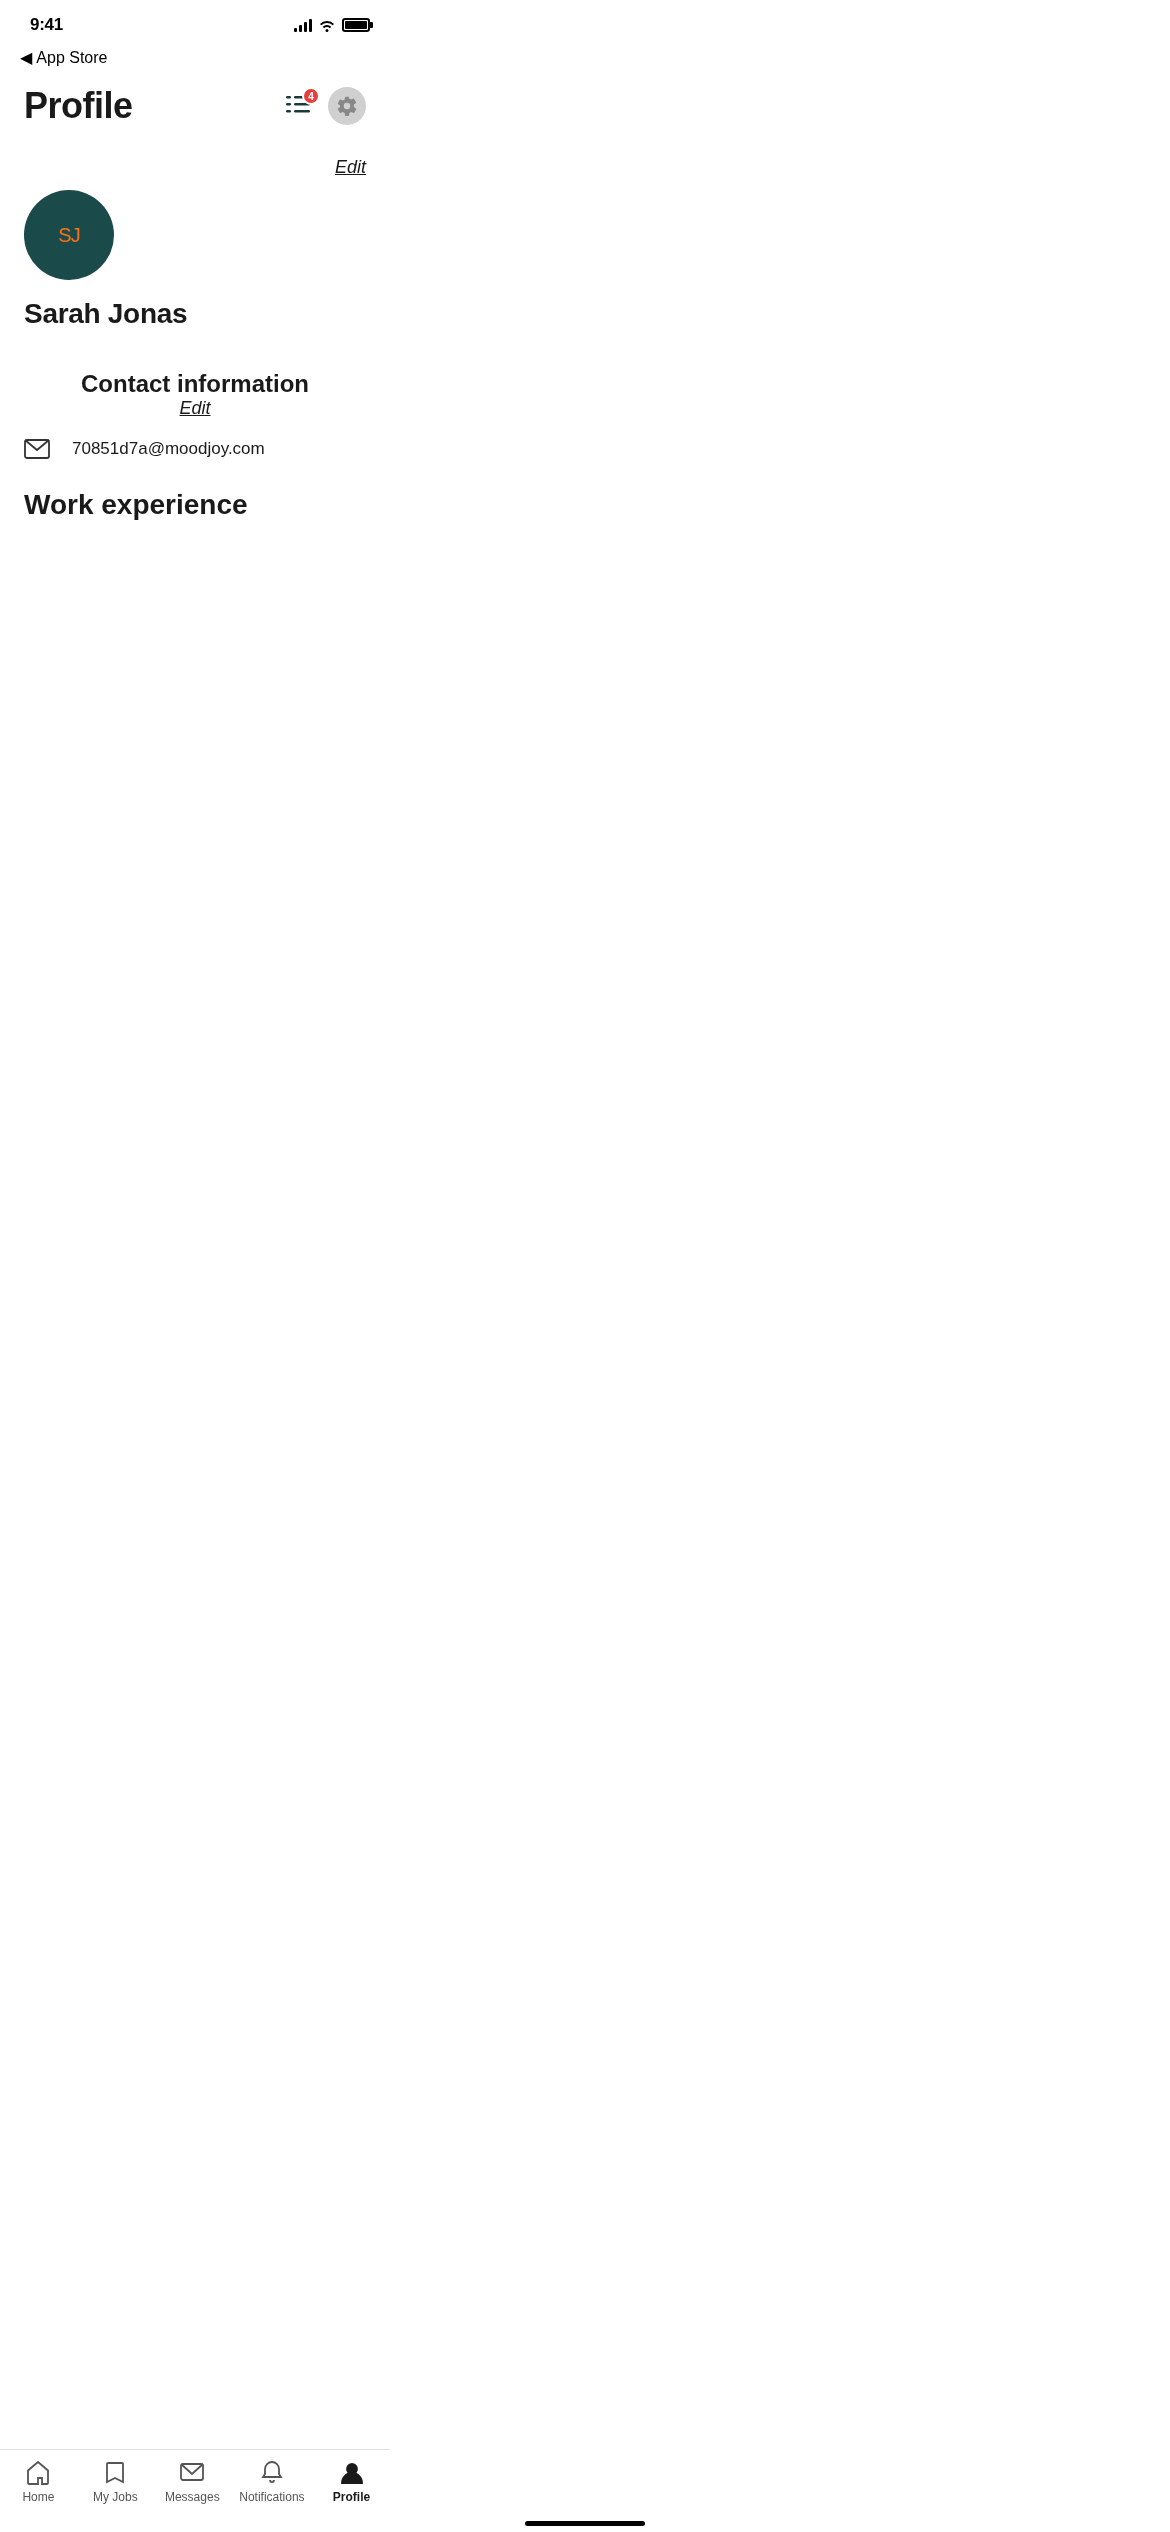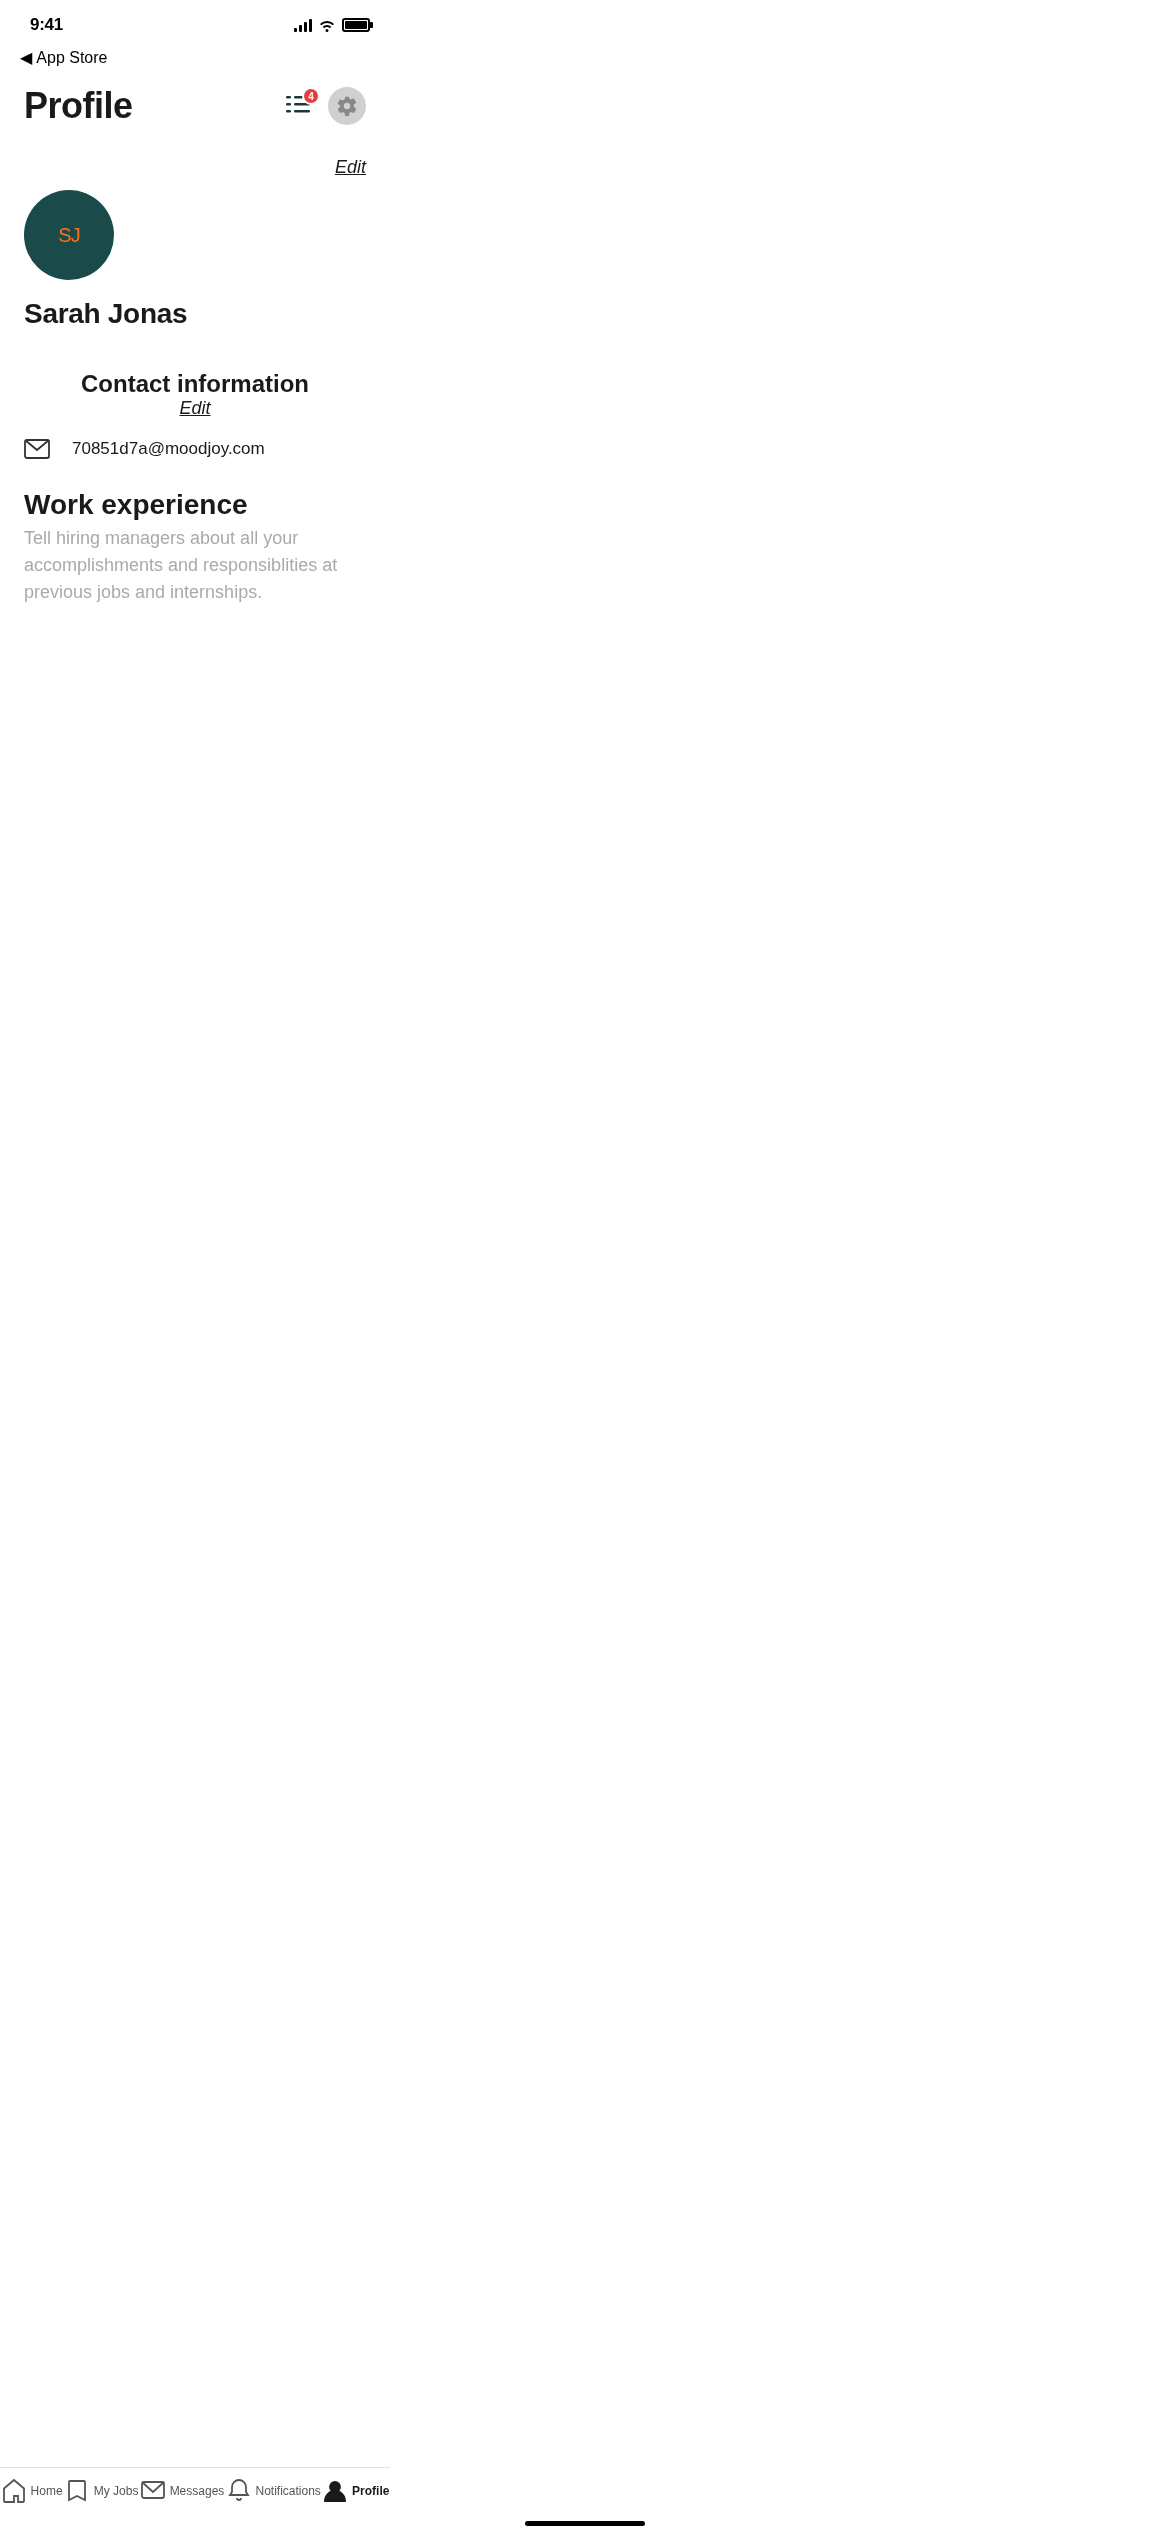--- a/index.html
+++ b/index.html
@@ -342,21 +342,21 @@
       background: #fff;
       border-top: 1px solid #e0e0e0;
       display: flex;
       justify-content: space-around;
       align-items: center;
       padding: 10px 0 28px 0;
     }
 
     .nav-item {
       display: flex;
-      flex-direction: row;
+      flex-direction: column;
       align-items: center;
       gap: 4px;
       cursor: pointer;
       min-width: 60px;
     }
 
     .nav-icon {
       width: 26px;
       height: 26px;
       display: flex;
@@ -483,21 +483,20 @@
         <rect x="1" y="1" width="24" height="18" rx="2" stroke="#333" stroke-width="1.8"></rect>
         <polyline points="1,1 13,11 25,1" stroke="#333" stroke-width="1.8"></polyline>
       </svg>
       <span class="email-text">70851d7a@moodjoy.com</span>
     </div>
 
   </div>
 
   <div class="work-section">
     <h3 class="work-title">Work experience</h3>
-    <p class="work-desc">Tell hiring managers about all your accomplishments and responsiblities at previous jobs and internships.</p>
   </div>
 </div>
 
 <nav class="bottom-nav">
 
   <div class="nav-item">
     <div class="nav-icon">
       <svg viewBox="0 0 26 26">
         <path d="M3 10.5L13 2l10 8.5V23a1 1 0 01-1 1H17v-6h-4v6H4a1 1 0 01-1-1V10.5z" stroke="#555" stroke-width="1.8" fill="none"></path>
       </svg>

